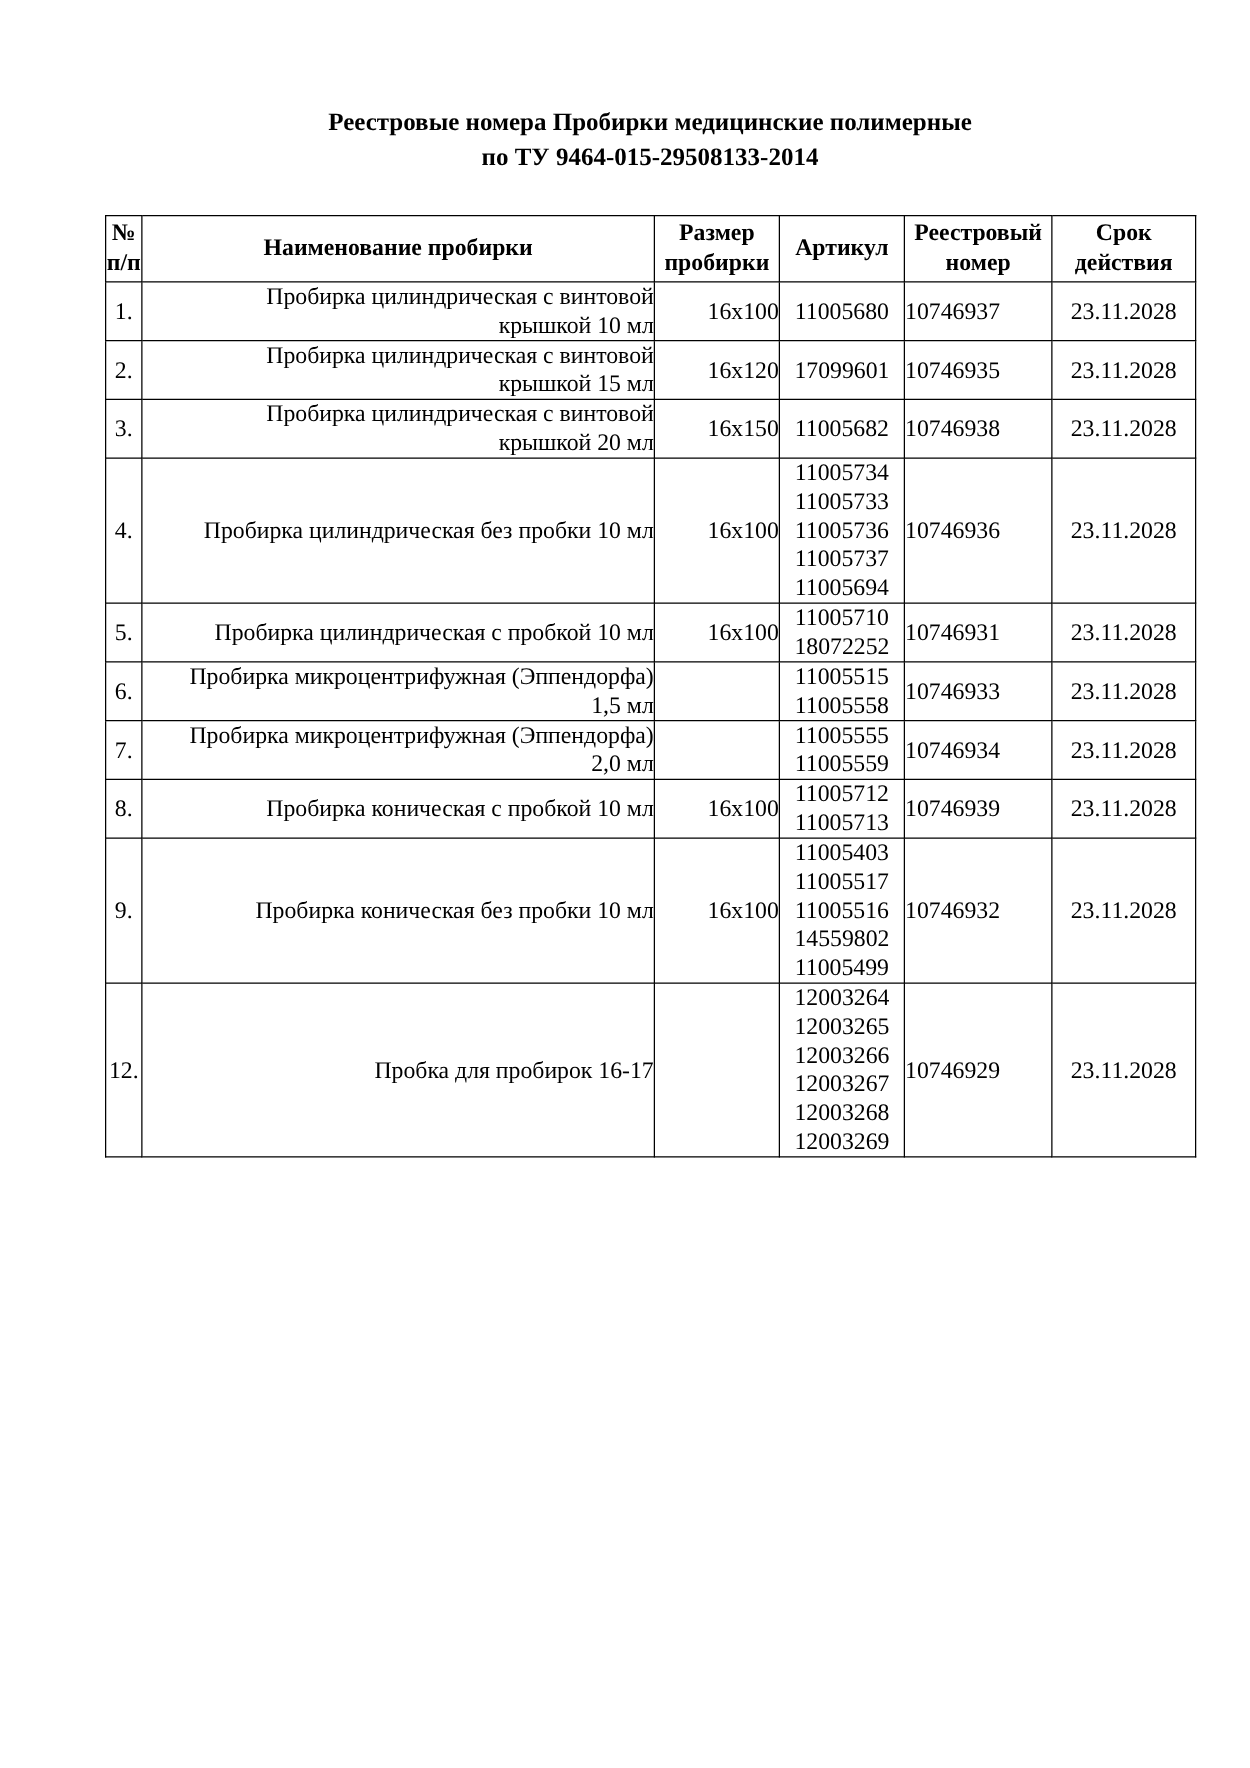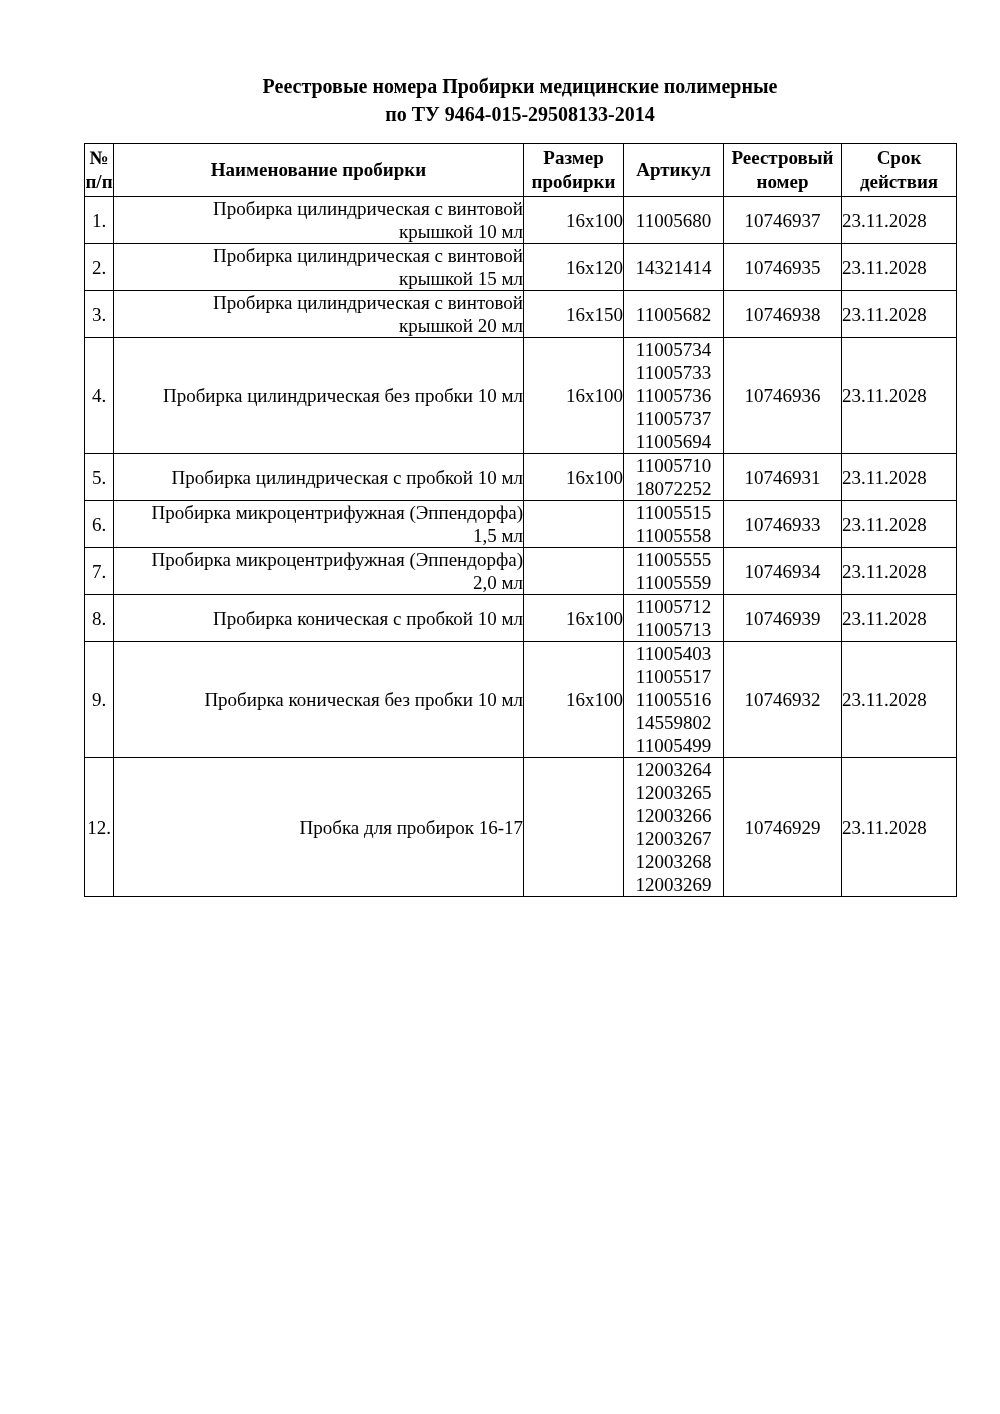--- a/index.html
+++ b/index.html
@@ -18,48 +18,49 @@
   }
   .title {
     width: 872px;
     margin-left: 84px;
     padding-top: 72px;
     text-align: center;
     font-weight: bold;
     font-size: 20px;
     line-height: 28px;
     white-space: pre-line;
+    margin-top: 12px;
   }
   table.registry {
     border-collapse: collapse;
     table-layout: fixed;
     margin-left: 84px;
-    margin-top: 15px;
+    margin-top: 32px;
     width: 872px;
   }
   table.registry th,
   table.registry td {
     border: 1px solid #000000;
     font-size: 19px;
     line-height: 23px;
     padding: 0;
     vertical-align: middle;
     overflow: hidden;
   }
   table.registry th {
     font-weight: bold;
     text-align: center;
     line-height: 24px;
   }
   td.c-num      { text-align: center; }
   td.c-name     { text-align: right; padding-left: 4px; padding-right: 2px; white-space: pre-line; }
   td.c-size     { text-align: right; }
   td.c-article  { text-align: center; white-space: pre-line; }
-  td.c-registry { text-align: center; }
-  td.c-validity { }
+  td.c-registry { }
+  td.c-validity { text-align: center; }
 </style>
 </head>
 <body>
 
 <div class="page">
 
   <div class="title">Реестровые номера Пробирки медицинские полимерные
 по ТУ 9464-015-29508133-2014</div>
 
   <table class="registry">
@@ -89,21 +90,21 @@
         <td class="c-size">16x100</td>
         <td class="c-article">11005680</td>
         <td class="c-registry">10746937</td>
         <td class="c-validity">23.11.2028</td>
       </tr>
       <tr style="height:47px">
         <td class="c-num">2.</td>
         <td class="c-name">Пробирка цилиндрическая с винтовой
 крышкой 15 мл</td>
         <td class="c-size">16x120</td>
-        <td class="c-article">14321414</td>
+        <td class="c-article">17099601</td>
         <td class="c-registry">10746935</td>
         <td class="c-validity">23.11.2028</td>
       </tr>
       <tr style="height:47px">
         <td class="c-num">3.</td>
         <td class="c-name">Пробирка цилиндрическая с винтовой
 крышкой 20 мл</td>
         <td class="c-size">16x150</td>
         <td class="c-article">11005682</td>
         <td class="c-registry">10746938</td>

